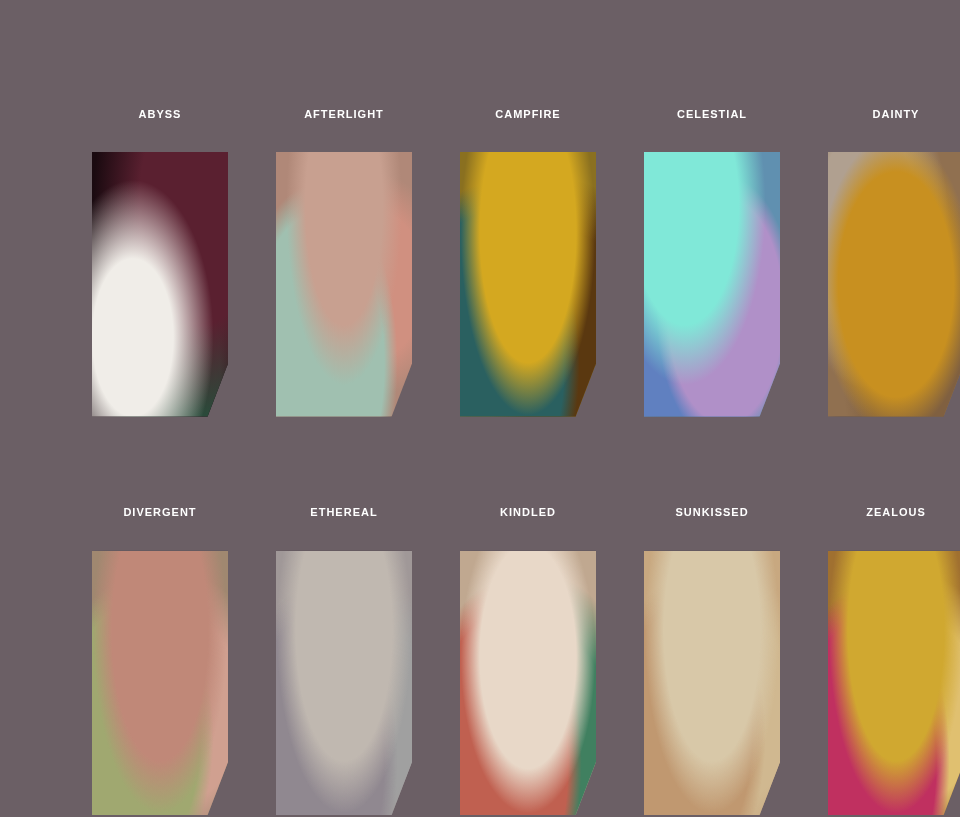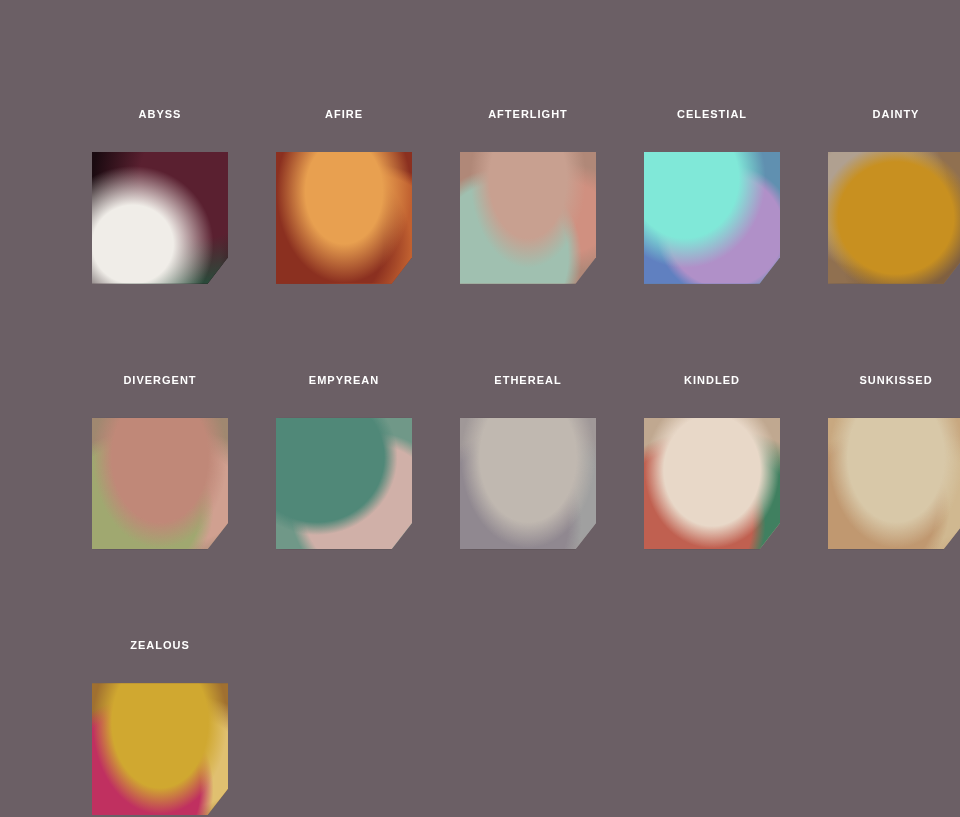--- a/index.html
+++ b/index.html
@@ -156,51 +156,47 @@
 </head>
 <body>
 
 <div class="grid">
 
   <div class="card">
     <div class="card-label">ABYSS</div>
     <div class="card-swatch swatch-abyss"></div>
   </div>
 
-  <div class="card">
-    <div class="card-label">AFIRE</div>
-    <div class="card-swatch swatch-afire"></div>
-  </div>
 
   <div class="card">
     <div class="card-label">AFTERLIGHT</div>
     <div class="card-swatch swatch-afterlight"></div>
   </div>
 
 
+  <div class="card">
+    <div class="card-label">CAMPFIRE</div>
+    <div class="card-swatch swatch-campfire"></div>
+  </div>
 
   <div class="card">
     <div class="card-label">CELESTIAL</div>
     <div class="card-swatch swatch-celestial"></div>
   </div>
 
   <div class="card">
     <div class="card-label">DAINTY</div>
     <div class="card-swatch swatch-dainty"></div>
   </div>
 
   <div class="card">
     <div class="card-label">DIVERGENT</div>
     <div class="card-swatch swatch-divergent"></div>
   </div>
 
-  <div class="card">
-    <div class="card-label">EMPYREAN</div>
-    <div class="card-swatch swatch-empyrean"></div>
-  </div>
 
 
   <div class="card">
     <div class="card-label">ETHEREAL</div>
     <div class="card-swatch swatch-ethereal"></div>
   </div>
 
   <div class="card">
     <div class="card-label">KINDLED</div>
     <div class="card-swatch swatch-kindled"></div>

